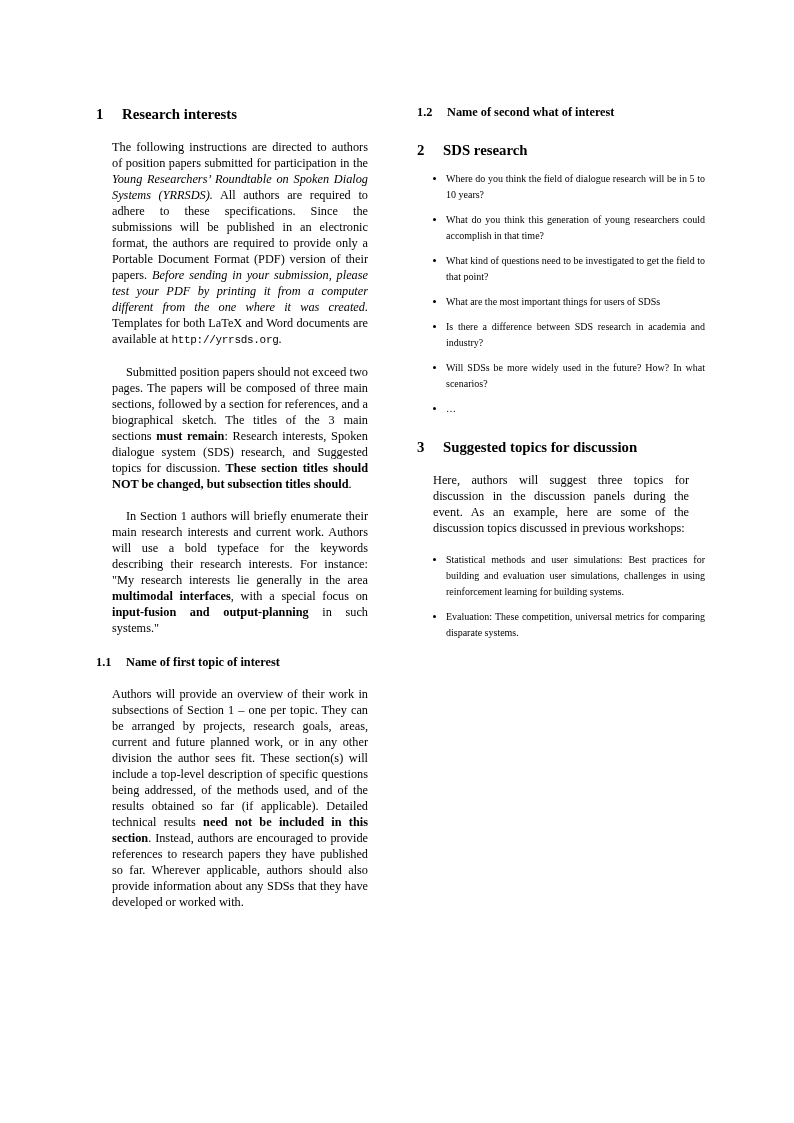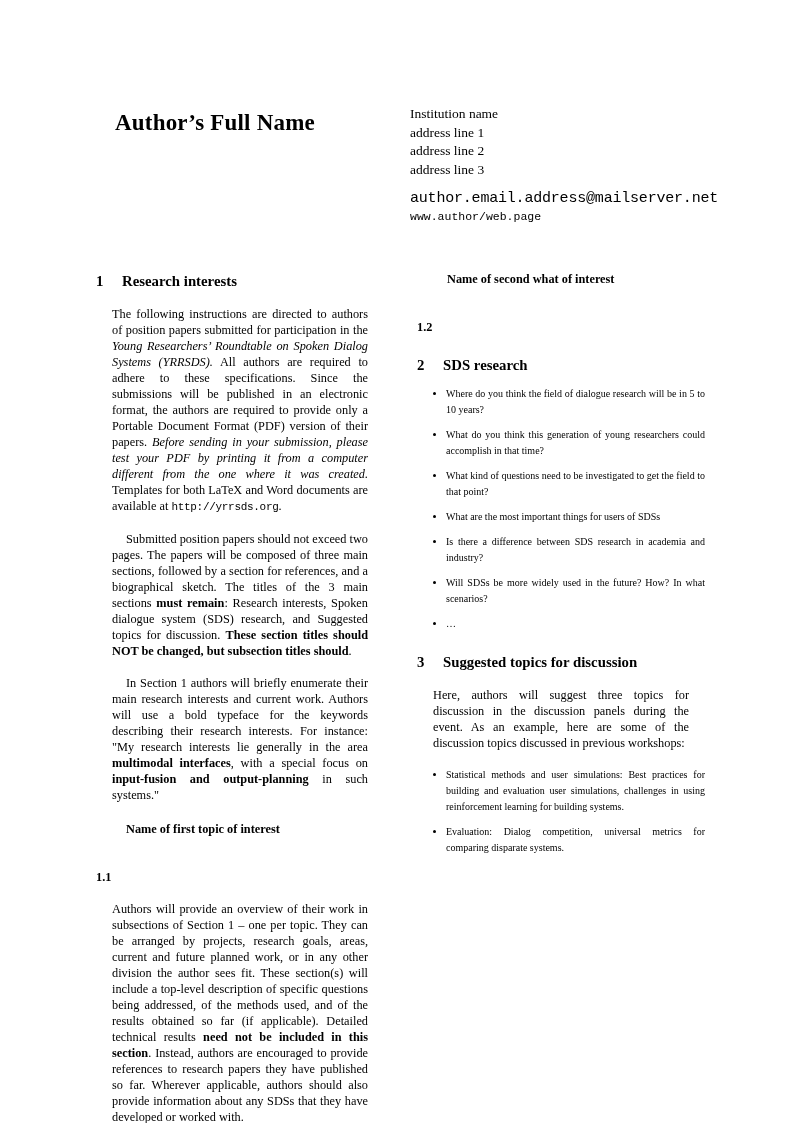--- a/index.html
+++ b/index.html
@@ -20,49 +20,36 @@
   .web{font-family:"Liberation Mono",monospace;font-size:11.5px;line-height:14px;
        margin-top:3px;white-space:nowrap;}
   
   .columns{display:flex;gap:33px;}
   .col{width:288px;flex:none;}
   .col > :first-child{margin-top:0;}
   
   .sec{display:flex;font-size:14.8px;font-weight:bold;margin:21px 0 10px 0;line-height:18px;}
   .sec-num{min-width:26px;flex:none;}
   .subsec{display:flex;font-size:12.3px;font-weight:bold;margin:19px 0 9px 0;line-height:15px;}
-  .subsec-num{min-width:30px;flex:none;margin-top:48px;}
+  .subsec-num{min-width:30px;flex:none;}
   
   .para{font-size:12.3px;line-height:16px;margin:16px;text-align:justify;}
   .para.indent{text-indent:14px;}
   .run-i{font-style:italic;}
   .run-b{font-weight:bold;}
   .run-tt{font-family:"Liberation Mono",monospace;font-size:11px;letter-spacing:-.3px;}
   
   .bullets{margin:12px 0 0 0;padding-left:29px;list-style:disc outside;}
   .bullets li{font-size:10px;line-height:16px;margin-bottom:9px;text-align:justify;}
 </style>
 </head>
 <body>
 
 <div class="page">
 
-  <header class="header">
-    <div class="title-wrap">
-      <h1 class="title">Author’s Full Name</h1>
-    </div>
-    <div class="inst">
-      <div class="inst-line">Institution name</div>
-      <div class="inst-line">address line 1</div>
-      <div class="inst-line">address line 2</div>
-      <div class="inst-line">address line 3</div>
-      <div class="email">author.email.address@mailserver.net</div>
-      <div class="web">www.author/web.page</div>
-    </div>
-  </header>
 
   <main class="columns">
 
     <section class="col">
       <h2 class="sec">
         <span class="sec-num">1</span>
         <span class="sec-title">Research interests</span>
       </h2>
       <p class="para"><span class="run">The following instructions are directed to authors of position papers submitted for participation in the </span><span class="run-i">Young Researchers’ Roundtable on Spoken Dialog Systems (YRRSDS).</span><span class="run"> All authors are required to adhere to these specifications. Since the submissions will be published in an electronic format, the authors are required to provide only a Portable Document Format (PDF) version of their papers. </span><span class="run-i">Before sending in your submission, please test your PDF by printing it from a computer different from the one where it was created.</span><span class="run"> Templates for both LaTeX and Word documents are available at </span><span class="run-tt">http://yrrsds.org</span><span class="run">.</span></p>
       <p class="para indent"><span class="run">Submitted position papers should not exceed two pages. The papers will be composed of three main sections, followed by a section for references, and a biographical sketch. The titles of the 3 main sections </span><span class="run-b">must remain</span><span class="run">: Research interests, Spoken dialogue system (SDS) research, and Suggested topics for discussion. </span><span class="run-b">These section titles should NOT be changed, but subsection titles should</span><span class="run">.</span></p>
@@ -95,18 +82,18 @@
           <li><span class="run">…</span></li>
         </ul>
 
       <h2 class="sec">
         <span class="sec-num">3</span>
         <span class="sec-title">Suggested topics for discussion</span>
       </h2>
       <p class="para"><span class="run">Here, authors will suggest three topics for discussion in the discussion panels during the event. As an example, here are some of the discussion topics discussed in previous workshops:</span></p>
       <ul class="bullets">
           <li><span class="run">Statistical methods and user simulations: Best practices for building and evaluation user simulations, challenges in using reinforcement learning for building systems.</span></li>
-          <li><span class="run">Evaluation: Dialog competition, universal metrics for comparing disparate systems.</span></li>
+          <li><span class="run">Evaluation: These competition, universal metrics for comparing disparate systems.</span></li>
         </ul>
     </section>
 
   </main>
 </div>
 
 </body></html>

